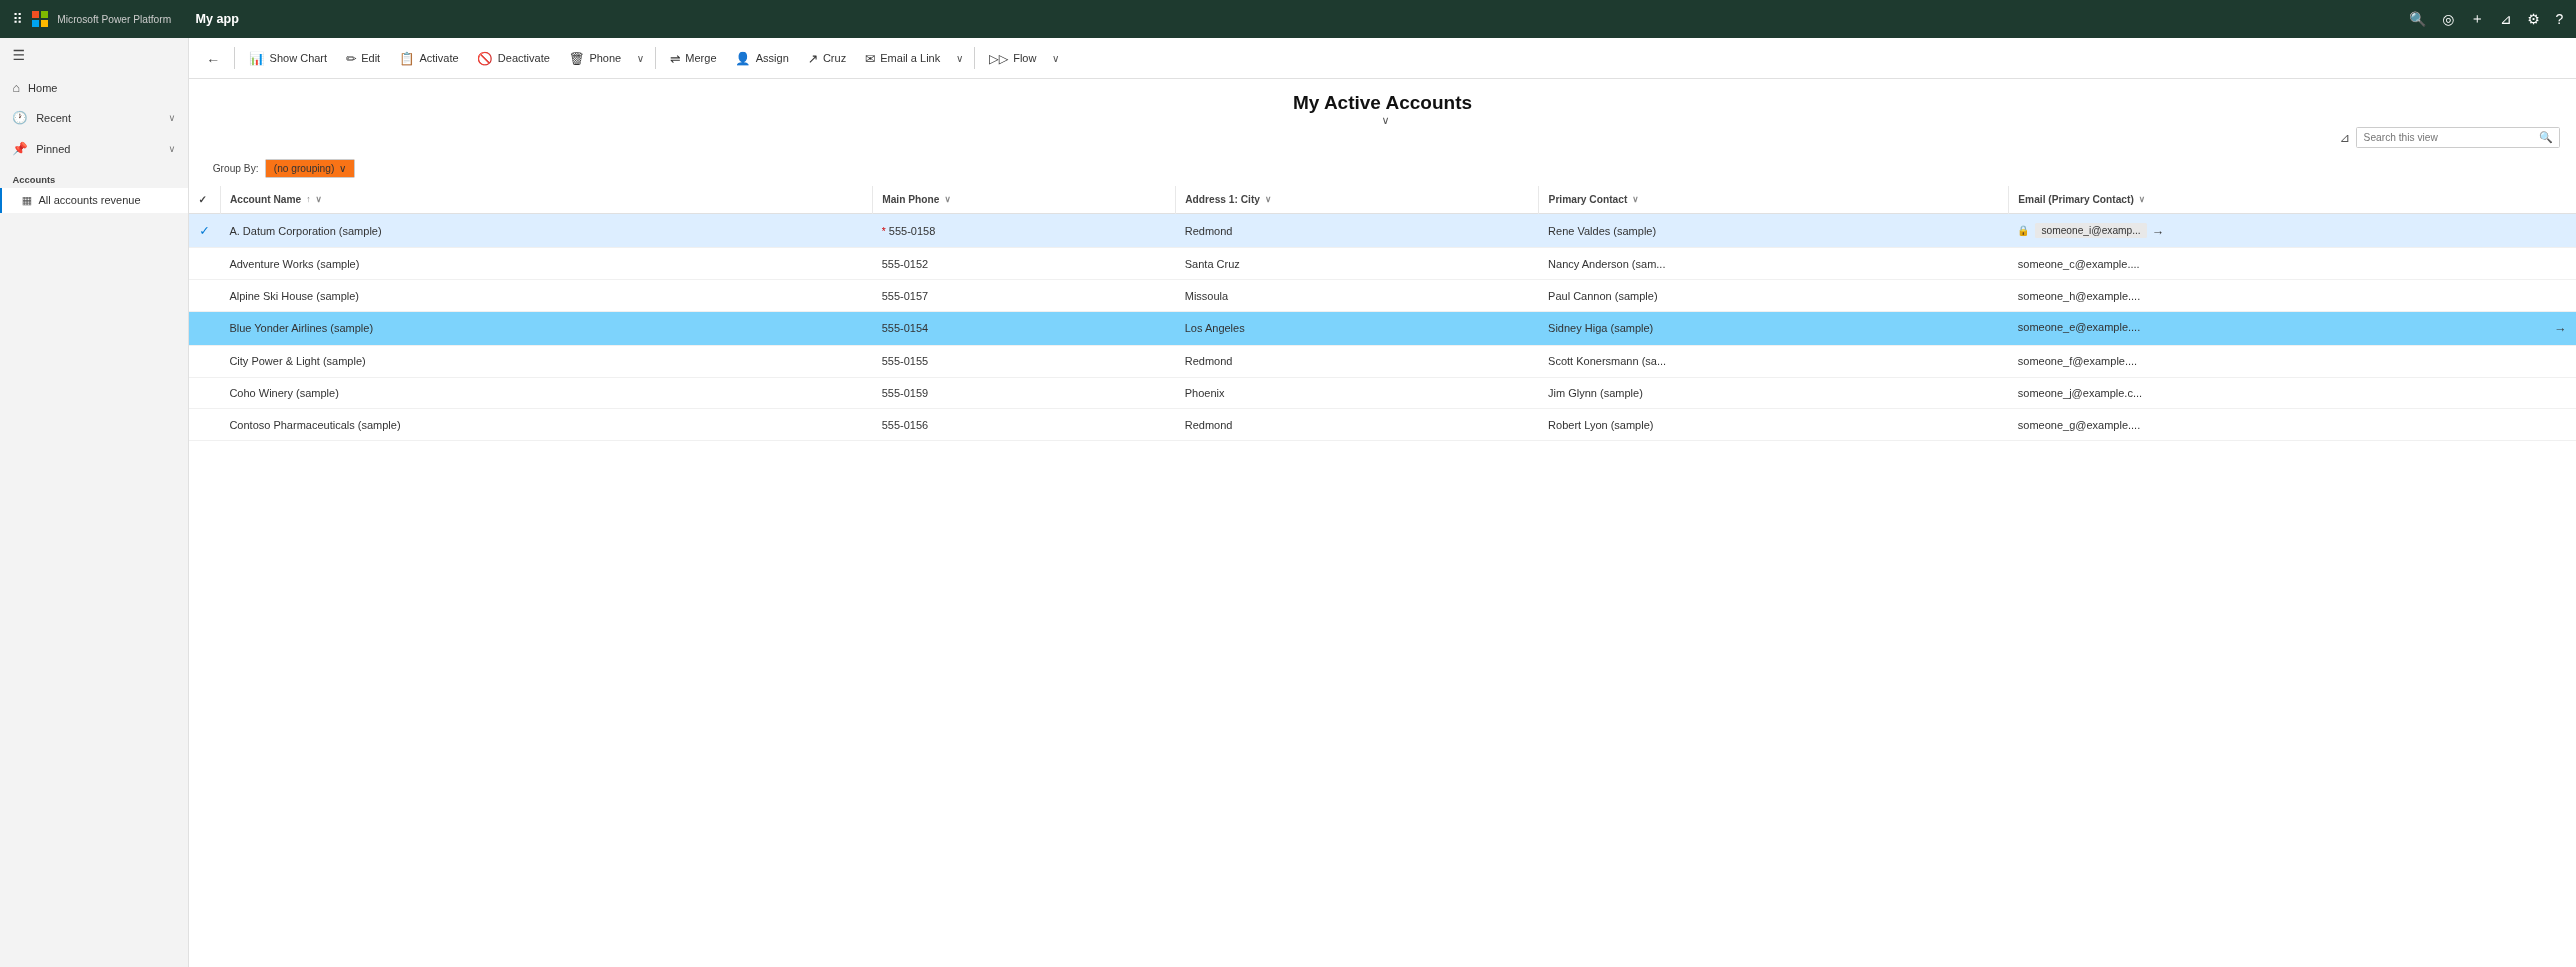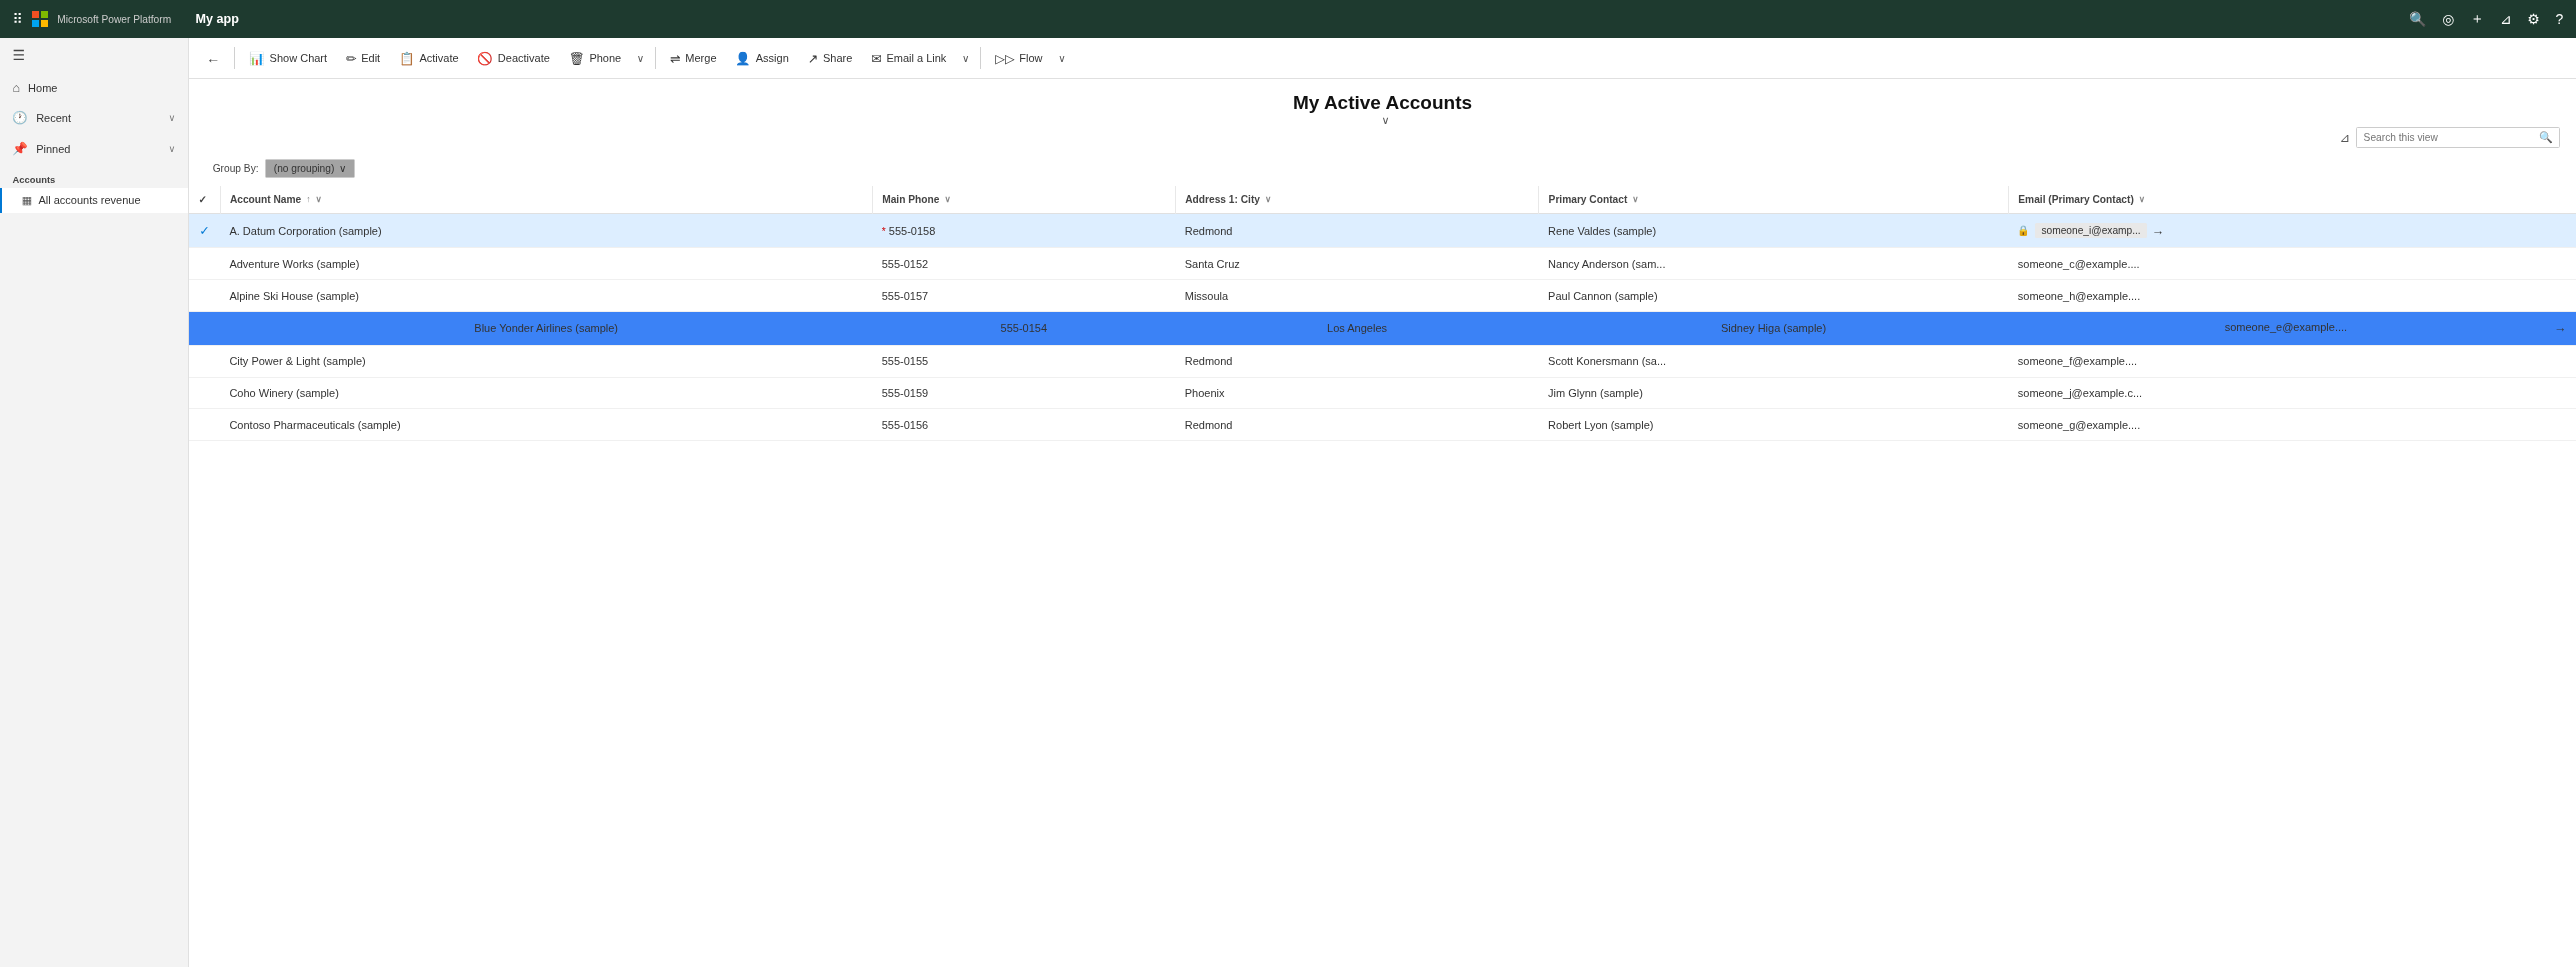--- a/index.html
+++ b/index.html
@@ -229,21 +229,21 @@
     .group-by-select {
       display: flex;
       align-items: center;
       border: 0.8px solid #ccc;
       border-radius: 1.6px;
       padding: 3.1px 7.9px;
       gap: 4.7px;
       cursor: pointer;
       font-size: 10.2px;
       color: #333;
-      background: #a3a3a3;
+      background: #f97316;
       text-align: right;
     }
 
     
     .table-container {
       flex: 1;
       overflow: auto;
     }
     table {
       width: 100%;
@@ -266,21 +266,21 @@
     thead th:last-child { border-right: none; }
     .th-inner { display: flex; align-items: center; gap: 5px; }
     .th-sort { color: #888; font-size: 8.6px; }
     .th-check { width: 31px; }
 
     tbody tr {
       border-bottom: 0.8px solid #f0f0f0;
       cursor: pointer;
     }
     tbody tr.selected { background: #ddeeff; }
-    tbody tr.hovered-row { background: #3b82f6; text-align: center; }
+    tbody tr.hovered-row { background: #7dd3fc; }
 
     tbody td {
       padding: 9.4px 9.4px;
       font-size: 11px;
       color: #333;
       vertical-align: middle;
     }
     .td-check { text-align: center; }
     .check-mark { color: #0078d4; font-size: 12.6px; }
     .required-star { color: #c00; margin-right: 3.1px; font-size: 10.2px; }
@@ -389,21 +389,21 @@
       <div class="cmd-btn">
         <span class="btn-icon">⇌</span>
         <span>Merge</span>
       </div>
       <div class="cmd-btn">
         <span class="btn-icon">👤</span>
         <span>Assign</span>
       </div>
       <div class="cmd-btn">
         <span class="btn-icon">↗</span>
-        <span>Share</span>
+        <span>Cruz</span>
       </div>
       <div class="cmd-btn">
         <span class="btn-icon">✉</span>
         <span>Email a Link</span>
       </div>
       <div class="cmd-dropdown">∨</div>
       <div class="cmd-divider"></div>
       <div class="cmd-btn">
         <span class="btn-icon">▷▷</span>
         <span>Flow</span>

